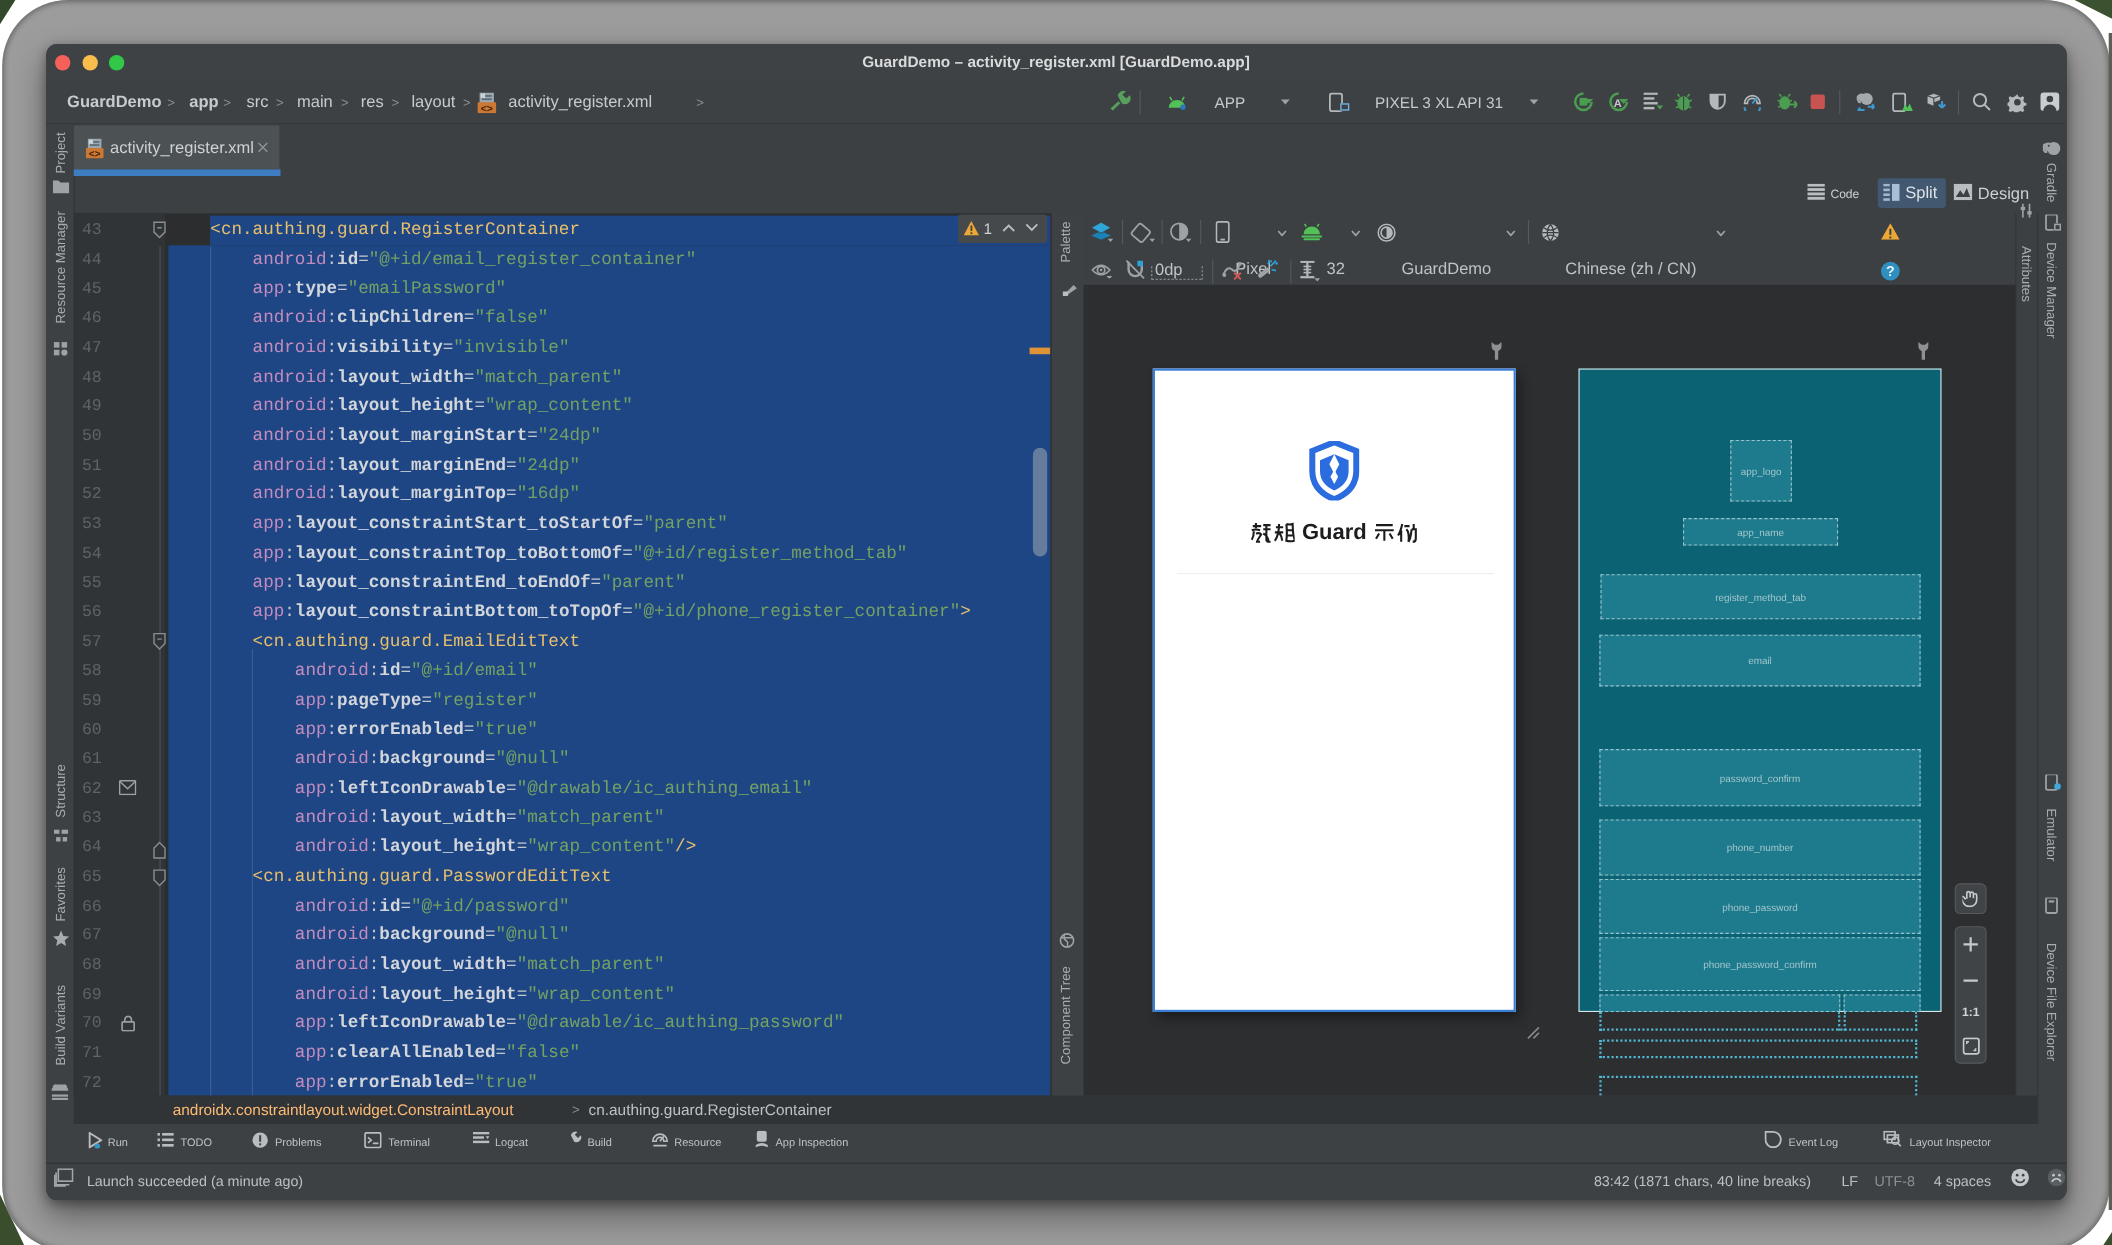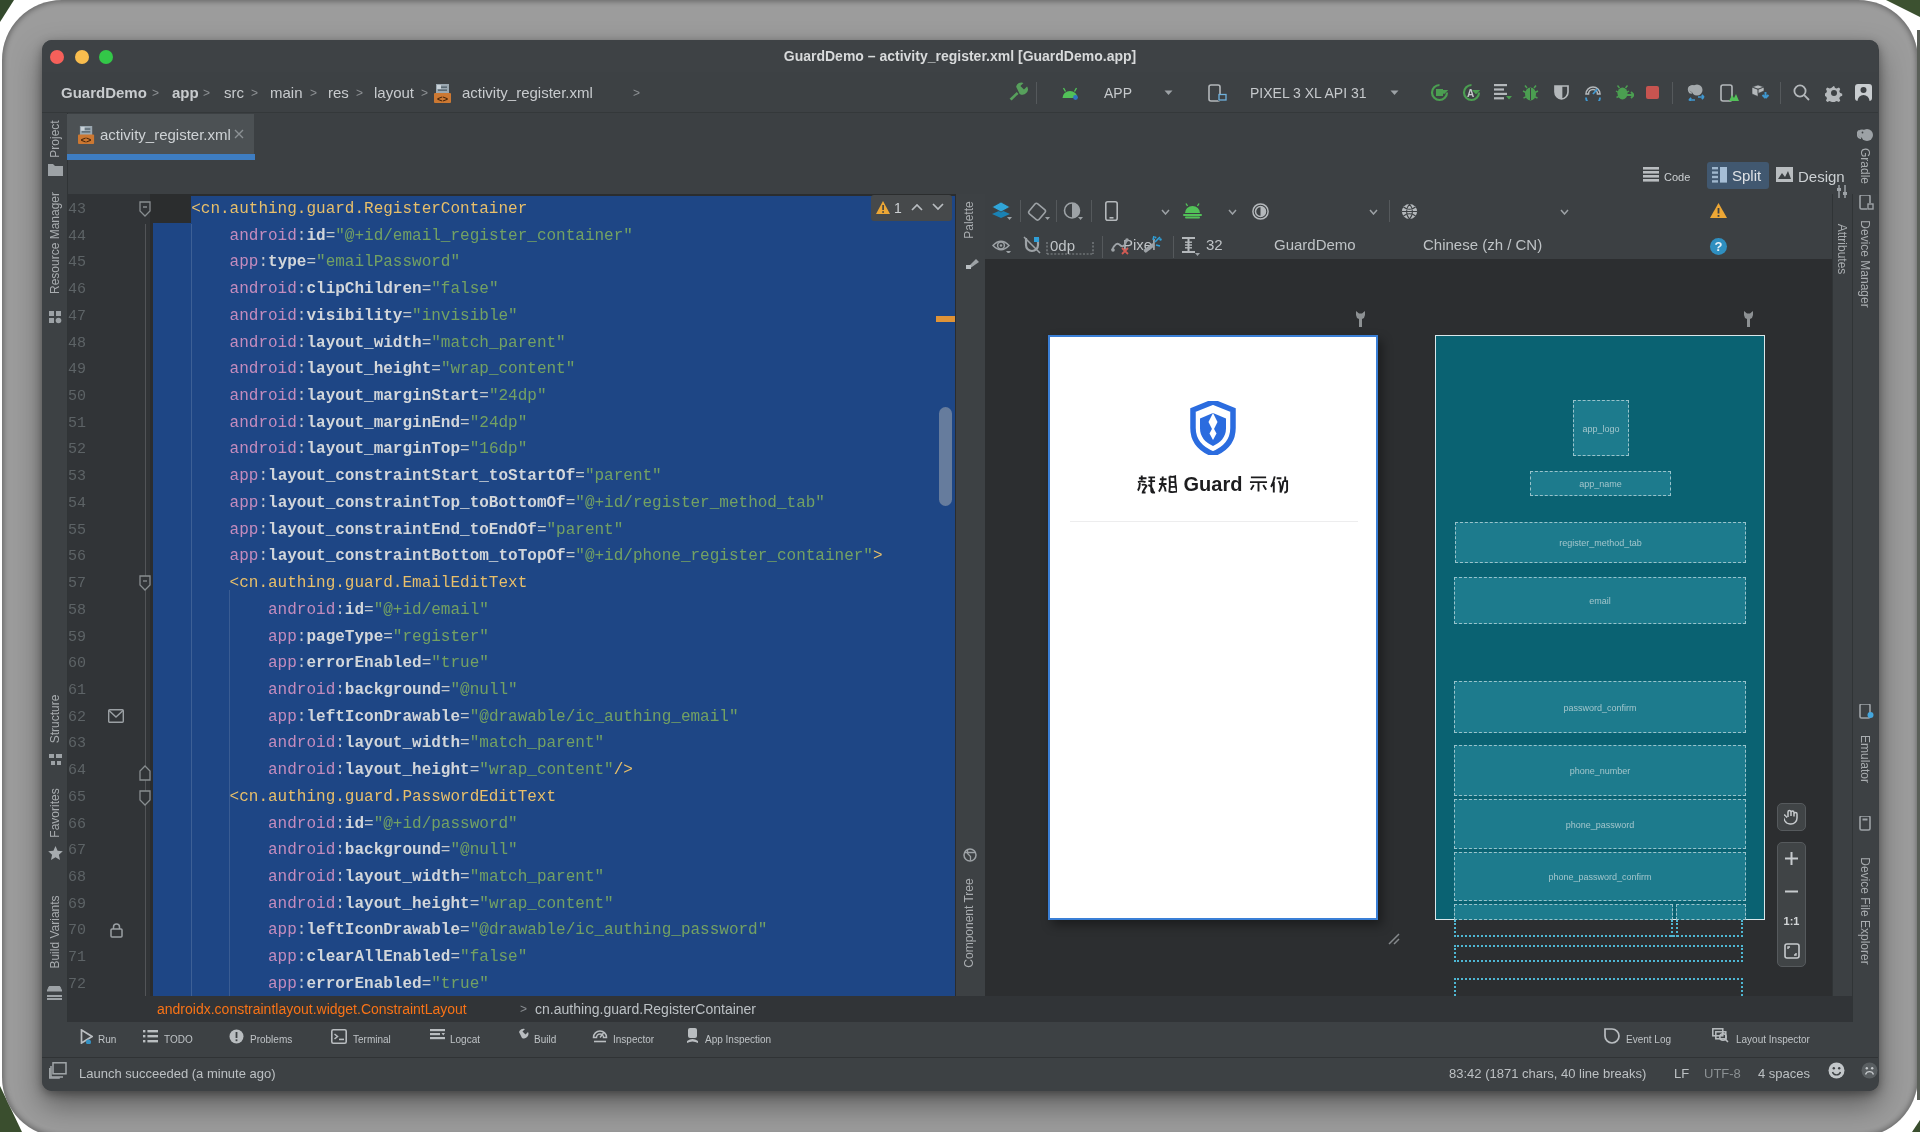--- a/index.html
+++ b/index.html
@@ -32,21 +32,21 @@
   #lstrip{position:absolute;left:0;top:73px;width:26px;height:944px;background:#3d4144;border-right:1px solid #303436;}
   .vlab{position:absolute;color:#a9adb0;font-size:12px;white-space:nowrap;z-index:6;}
   .rotc{transform:translate(-50%,-50%) rotate(-90deg);}
   .rotcw{transform:translate(-50%,-50%) rotate(90deg);}
   
   #astrip{position:absolute;left:1790px;top:154px;width:20px;height:863px;background:#3c4043;border-left:1px solid #303436;}
   #rstrip{position:absolute;left:1810px;top:73px;width:26px;height:944px;background:#3d4144;border-left:1px solid #303436;}
   
   #editor{position:absolute;left:26px;top:154px;width:887px;height:802px;background:#2b2d2e;}
   #gutter{position:absolute;left:0;top:0;width:82px;height:802px;background:#313437;}
-  #lnums{position:absolute;left:0;top:3px;width:31px;text-align:left;margin:0;
+  #lnums{position:absolute;left:0;top:3px;width:31px;text-align:center;margin:0;
     font-family:"Liberation Mono",monospace;font-size:15px;line-height:26.72px;color:#5d6366;}
   .sel{position:absolute;background:#1e4685;}
   #code{position:absolute;left:84.8px;top:2px;margin:0;font-family:"Liberation Mono",monospace;
     font-size:16px;line-height:26.72px;color:#c3c7cb;}
   .t{color:#e8bf6a;} .p{color:#c48cbe;} .v{color:#73a163;} .a{color:#d2d6da;font-weight:bold;}
   
   #dstrip{position:absolute;left:913px;top:154px;width:30px;height:863px;background:#3d4144;border-left:1px solid #2a2c2e;}
   #dtool{position:absolute;left:943px;top:154px;width:847px;height:65px;background:#3c4043;}
   #canvas{position:absolute;left:943px;top:219px;width:847px;height:737px;background:#2c2e30;}
   .dtxt{position:absolute;height:22px;line-height:22px;font-size:15px;color:#bfc3c6;margin-top:34px;}
@@ -608,21 +608,21 @@
     <svg class="abs" style="left:1742px;top:844px" width="15" height="15" viewBox="0 0 15 15">
       <path d="M1 7.5 H14" stroke="#c6cacd" stroke-width="2"></path>
     </svg>
     <div class="abs" style="left:1735px;top:871px;width:29px;height:20px;text-align:center;color:#d2d5d7;font-size:11px;font-weight:bold;line-height:20px">1:1</div>
     <svg class="abs" style="left:1742px;top:903px" width="16" height="16" viewBox="0 0 16 16">
       <rect x="1" y="1" width="14" height="14" rx="2" fill="none" stroke="#c6cacd" stroke-width="1.6"></rect>
       <path d="M4 6 v-2 h2 M12 10 v2 h-2" stroke="#c6cacd" stroke-width="1.4" fill="none"></path>
     </svg>
 
     <div id="crumb2"></div>
-    <div class="abs" style="left:115px;top:956px;height:26px;line-height:27px;font-size:14px;color:#f97316">androidx.constraintlayout.widget.ConstraintLayout</div>
+    <div class="abs" style="left:115px;top:956px;height:26px;line-height:27px;font-size:14px;color:#fdba74">androidx.constraintlayout.widget.ConstraintLayout</div>
     <div class="abs" style="left:478px;top:956px;height:26px;line-height:27px;font-size:12px;color:#8a8e92">&gt;</div>
     <div class="abs" style="left:493px;top:956px;height:26px;line-height:27px;font-size:14px;color:#bcc1c5">cn.authing.guard.RegisterContainer</div>
 
     <div id="twbar"></div>
     <svg class="abs" style="left:38px;top:989px" width="13" height="15" viewBox="0 0 13 15">
       <path d="M1.5 1 L12 7.5 L1.5 14 Z" fill="none" stroke="#b9bdc0" stroke-width="1.7"></path>
       <circle cx="8.5" cy="13" r="2.5" fill="#3592c4"></circle>
     </svg>
     <div class="tw" style="left:56px">Run</div>
     <svg class="abs" style="left:101px;top:990px" width="15" height="13" viewBox="0 0 15 13">
@@ -659,21 +659,21 @@
     <div class="tw" style="left:408px">Logcat</div>
     <svg class="abs" style="left:471px;top:988px" width="16" height="16" viewBox="0 0 16 16">
       <path d="M1 15 L7 9 M6 4 a4.5 4.5 0 0 1 6 -3 l-2.5 2.5 l3 3 l2.5 -2.5 a4.5 4.5 0 0 1 -6 6 z" fill="#b9bdc0"></path>
     </svg>
     <div class="tw" style="left:492px">Build</div>
     <svg class="abs" style="left:550px;top:989px" width="16" height="15" viewBox="0 0 16 15">
       <path d="M8 2 a6.5 6.5 0 0 0 -6.5 6.5 l3 0 a3.5 3.5 0 0 1 7 0 l3 0 A6.5 6.5 0 0 0 8 2 Z" fill="none" stroke="#b9bdc0" stroke-width="1.5"></path>
       <path d="M8 8.5 L11.5 4" stroke="#b9bdc0" stroke-width="1.5"></path>
       <path d="M2 12.5 h12" stroke="#b9bdc0" stroke-width="1.6"></path>
     </svg>
-    <div class="tw" style="left:571px">Inspector</div>
+    <div class="tw" style="left:571px">Resource</div>
     <svg class="abs" style="left:644px;top:988px" width="13" height="16" viewBox="0 0 13 16">
       <rect x="2" y="0" width="9" height="10" rx="2" fill="#b9bdc0"></rect>
       <path d="M1 13 q5.5 -4 11 0 l0 2 q-5.5 -3 -11 0 z" fill="#b9bdc0"></path>
     </svg>
     <div class="tw" style="left:663px">App Inspection</div>
     <svg class="abs" style="left:1562px;top:988px" width="16" height="16" viewBox="0 0 16 16">
       <path d="M8 1 a7 7 0 1 1 -7 7 l0 -7 z" fill="none" stroke="#b9bdc0" stroke-width="1.7"></path>
     </svg>
     <div class="tw" style="left:1584px">Event Log</div>
     <svg class="abs" style="left:1670px;top:988px" width="18" height="16" viewBox="0 0 18 16">

